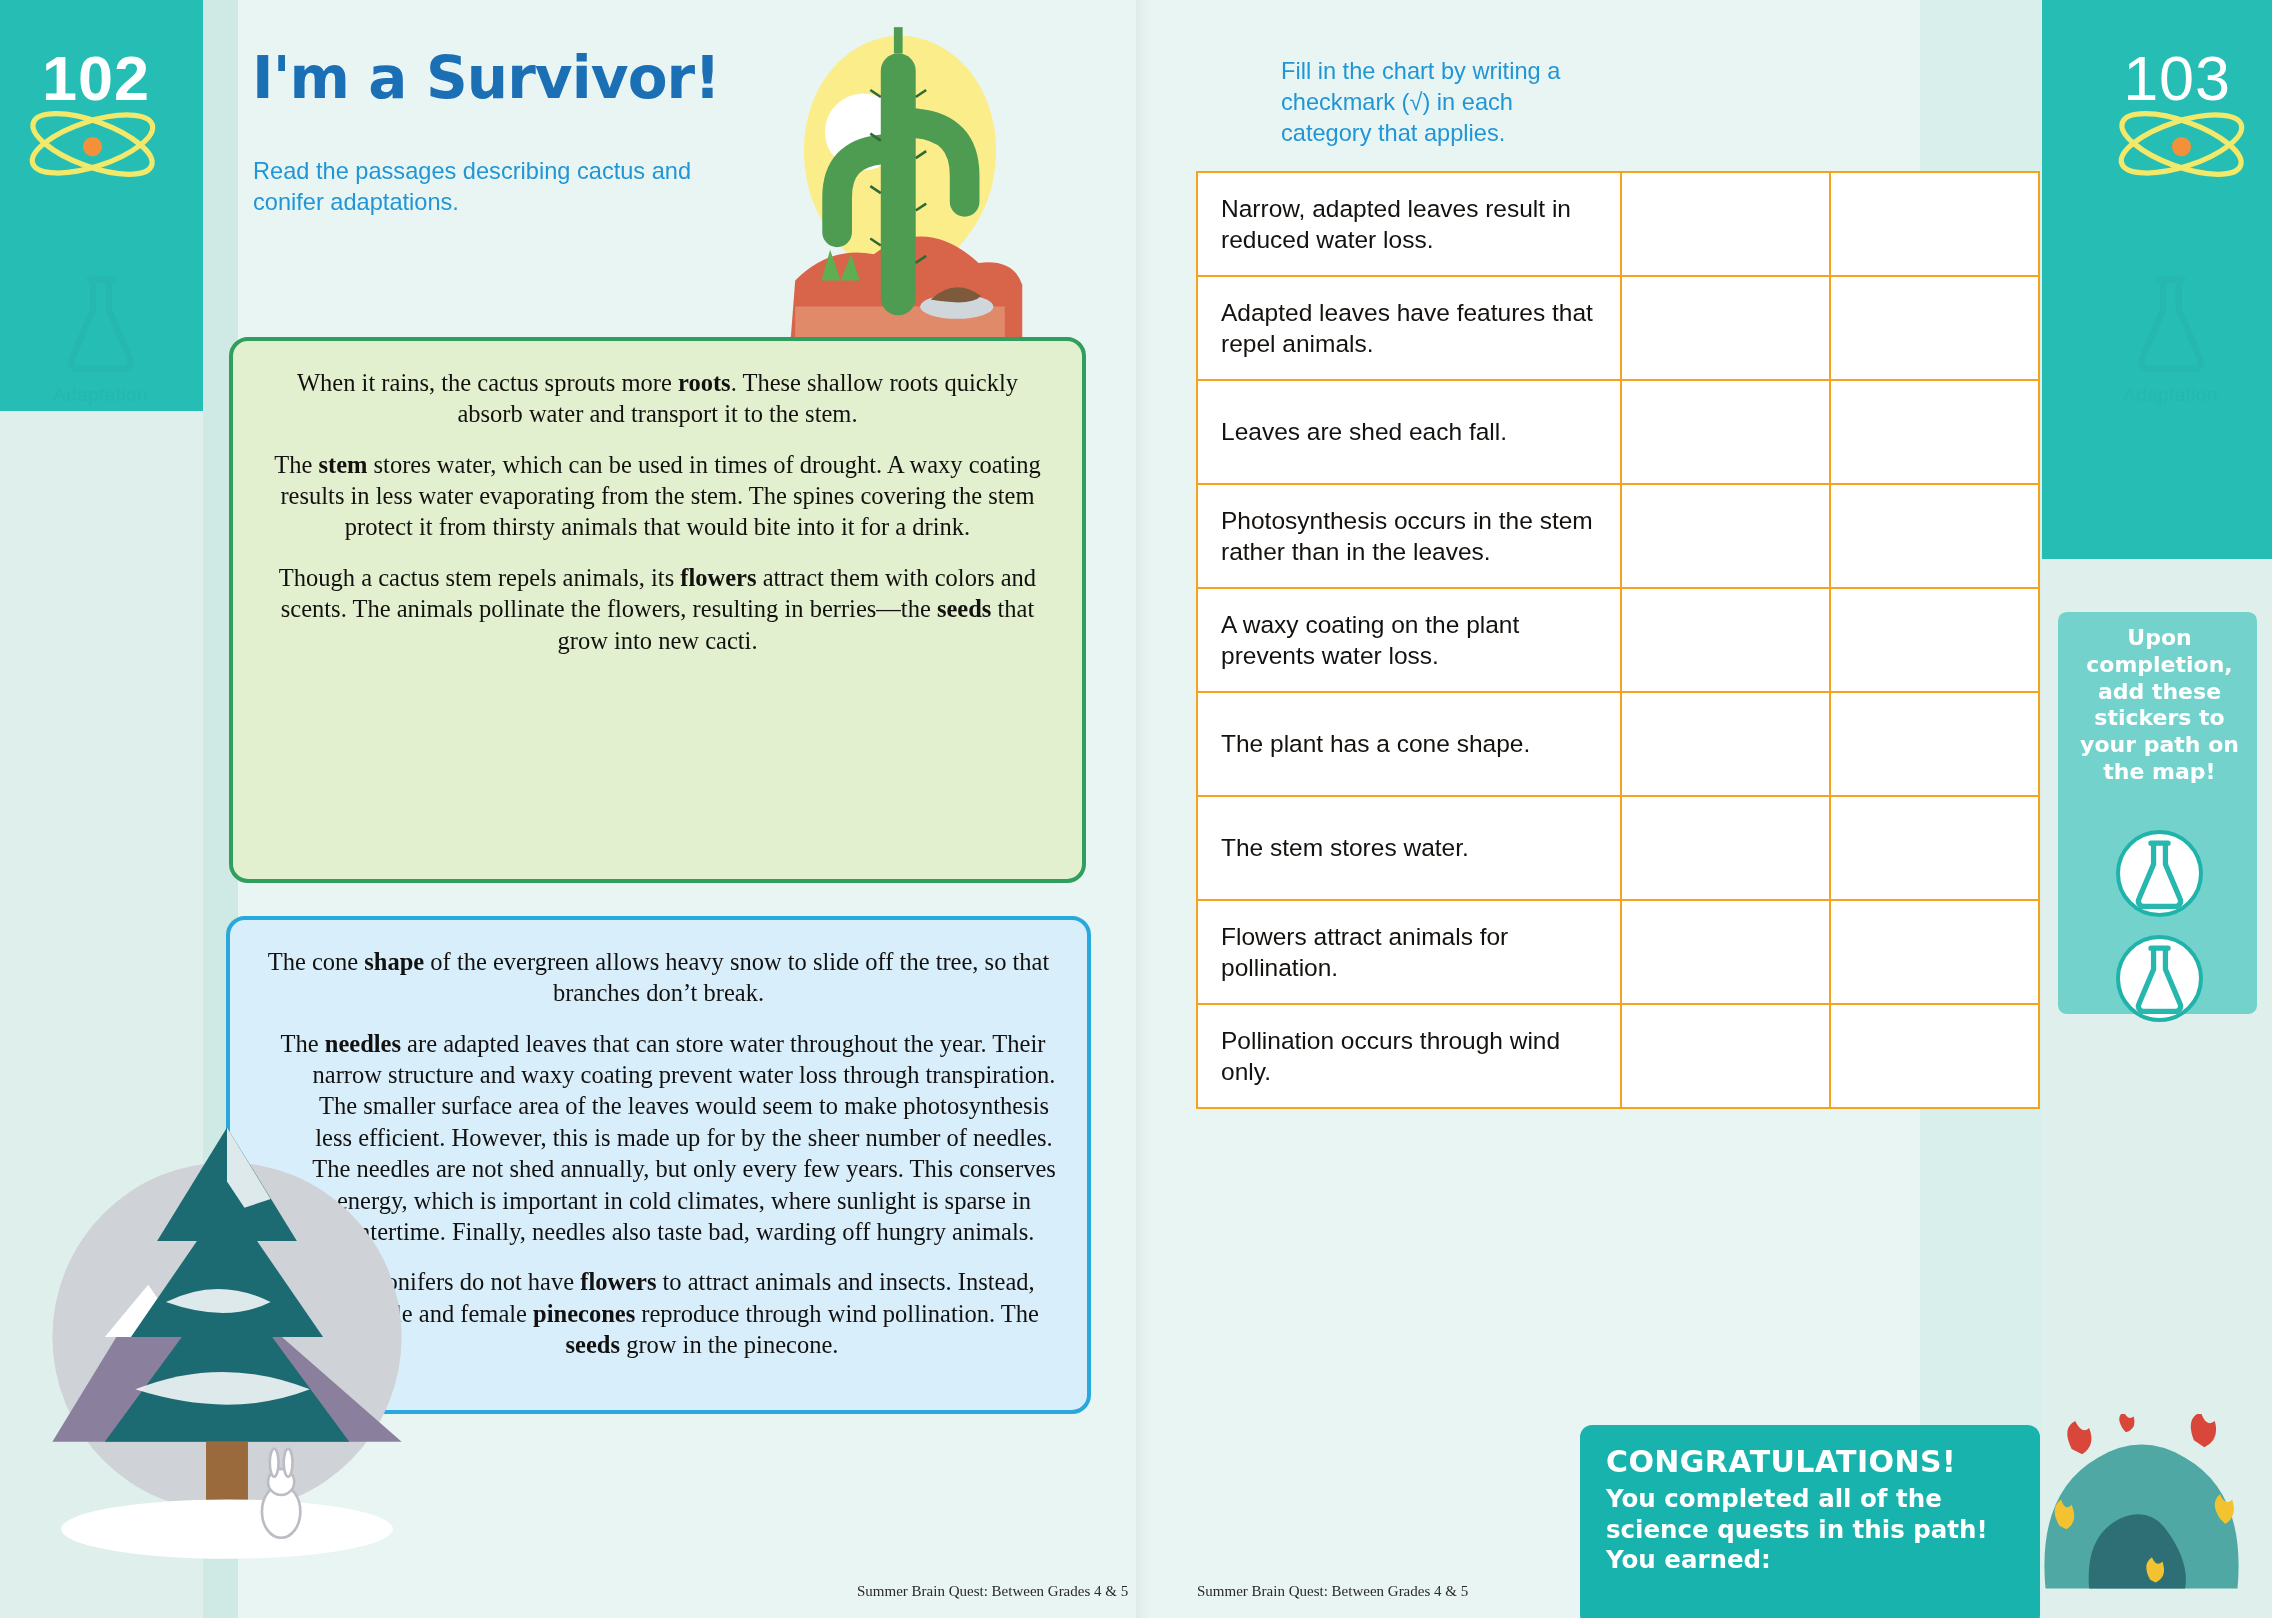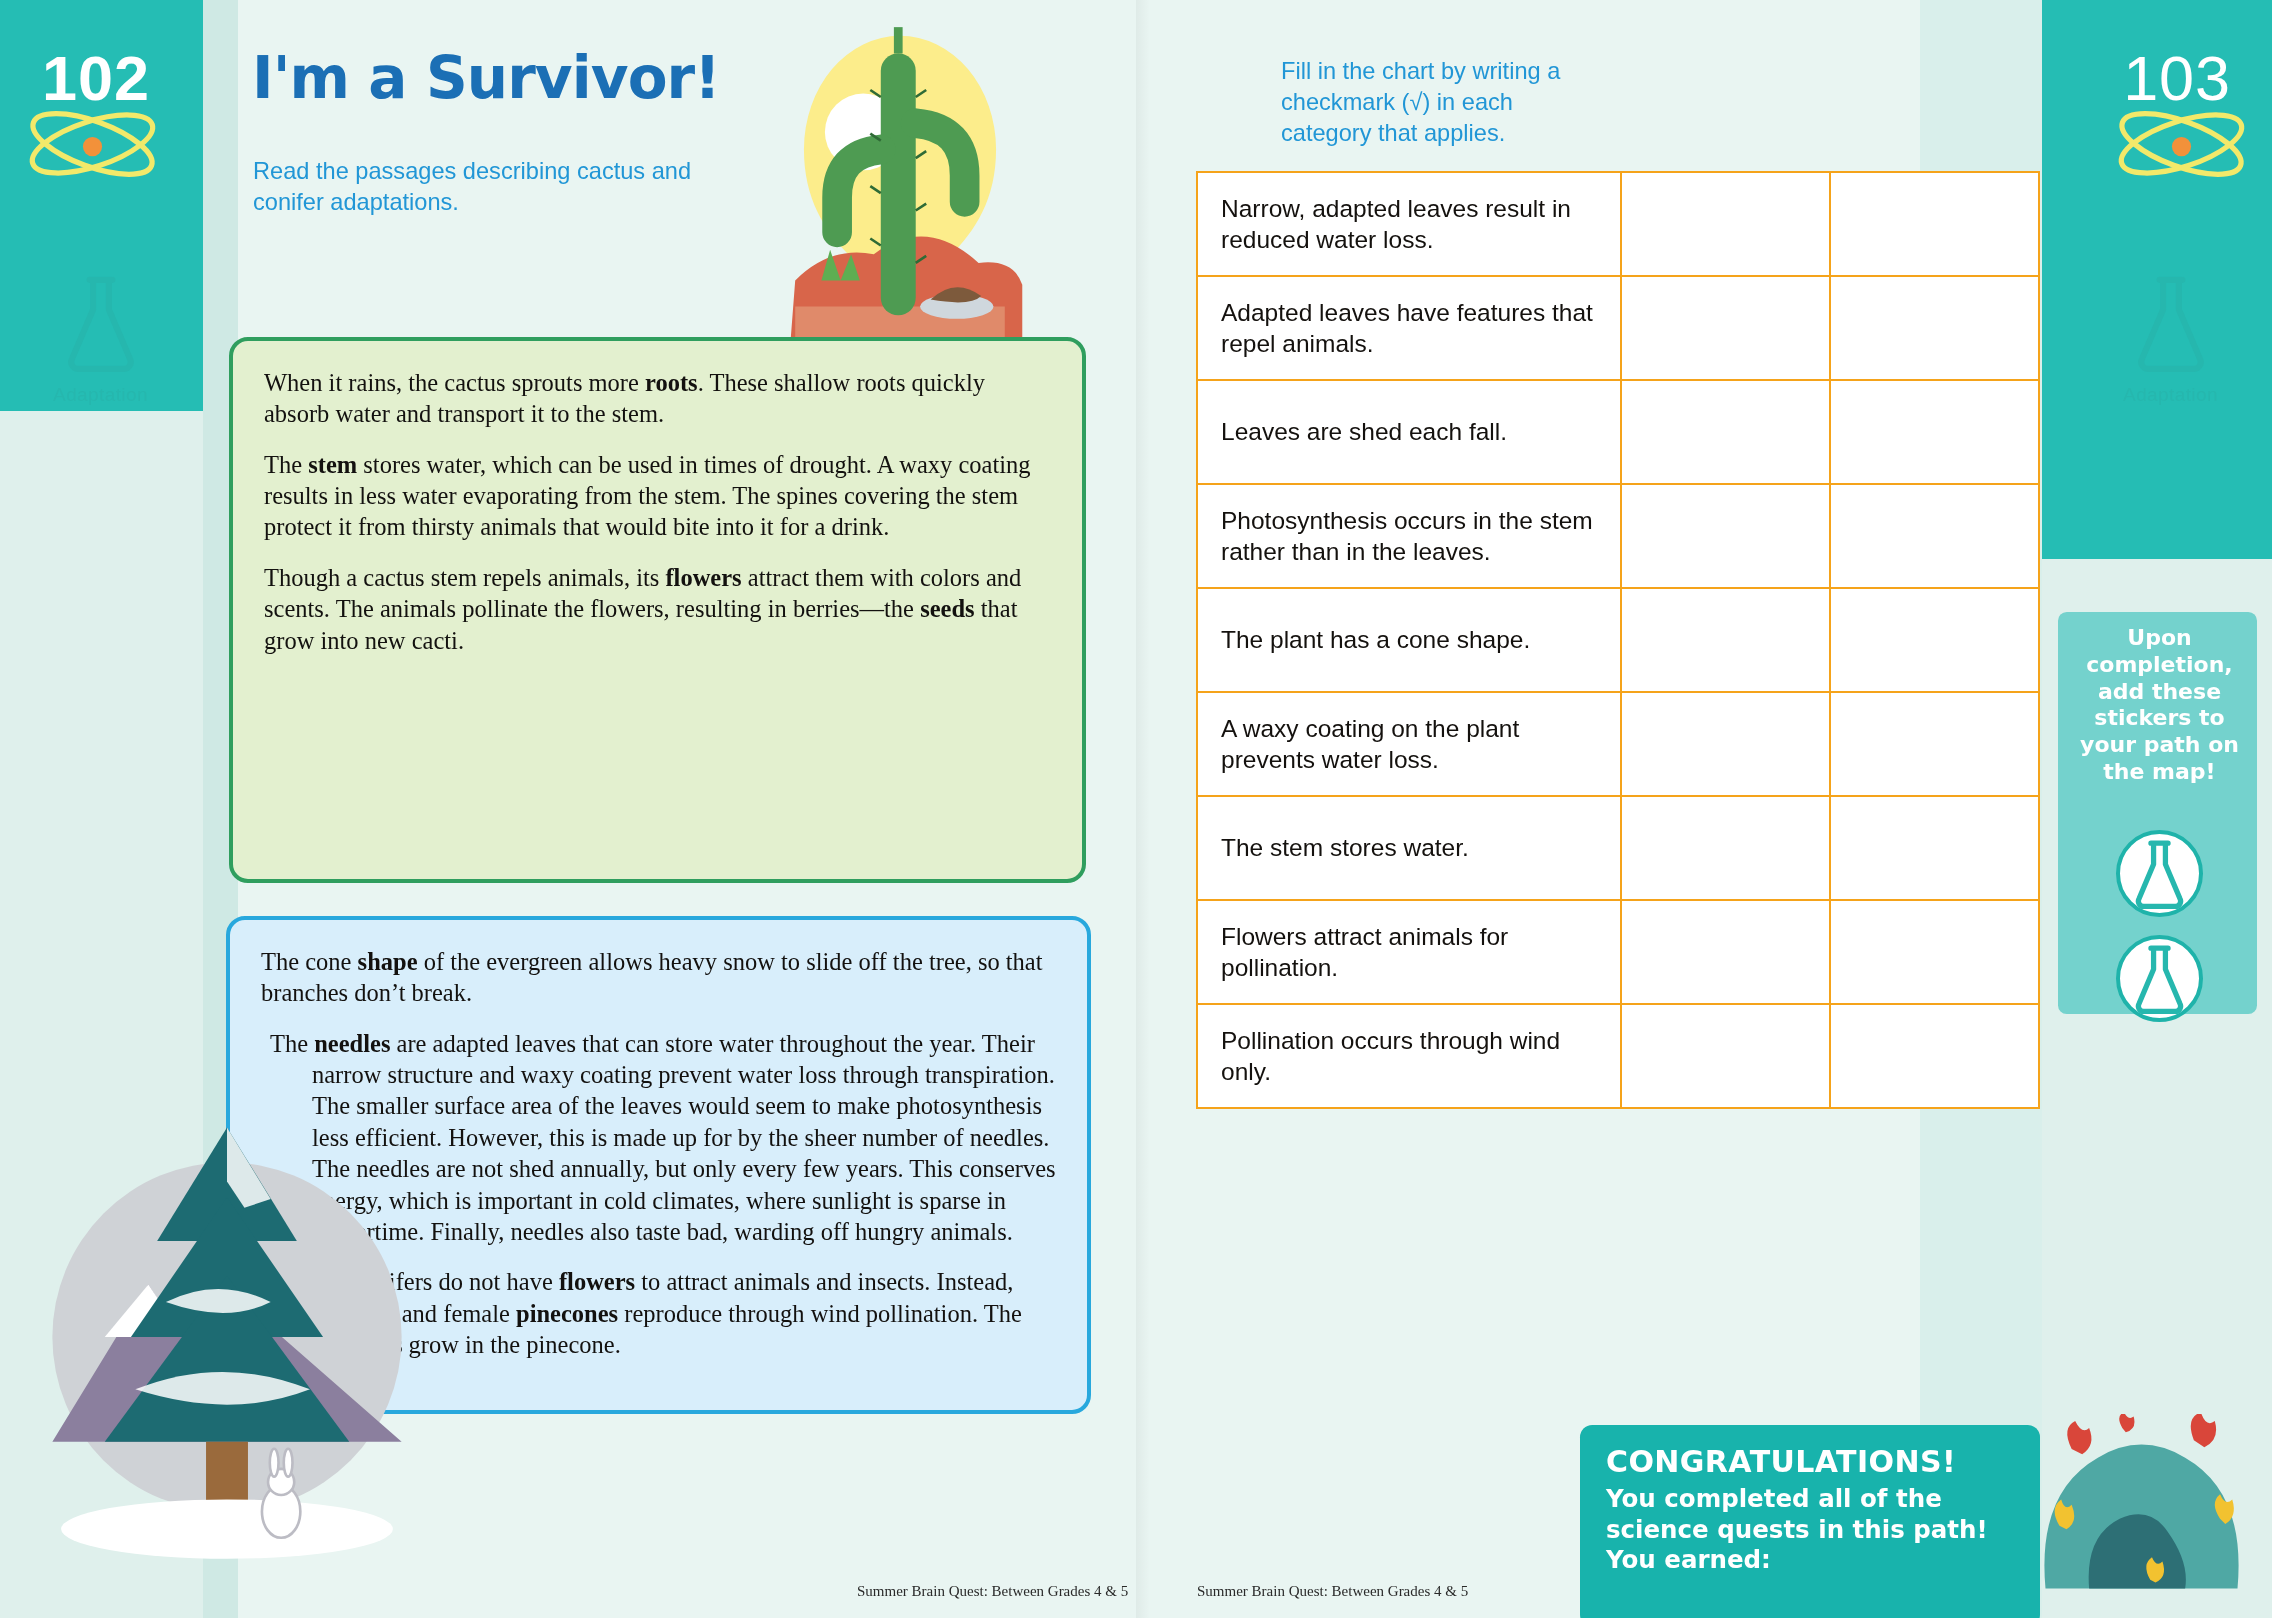--- a/index.html
+++ b/index.html
@@ -97,21 +97,21 @@
     left:229px; top:337px; width:857px; height:546px;
     background:#e3f0cf; border:4.4px solid #2f9e5e;
   }
   .passage.blue {
     left:226px; top:916px; width:865px; height:498px;
     background:#d8eefb; border:4.4px solid #28a8dd;
   }
   .passage p {
     margin:0 0 19px 0;
     font-family:"Liberation Serif", serif;
-    font-size:24.5px; line-height:1.28; color:#13110f;
+    font-size:24.5px; line-height:1.28; color:#13110f;text-align:center;
   }
   .passage p:last-child { margin-bottom:0; }
   .passage b { font-weight:bold; }
   .blue-indent { padding-left:51px; text-indent:-42px; }
   .blue-indent2 { padding-left:87px; text-indent:0; }
 
   
   .evergreen-art {
     position:absolute; left:52px; top:1075px; width:350px; height:489px;
   }
@@ -307,26 +307,26 @@
           <td class="stmt">Leaves are shed each fall.</td>
           <td class="cell"></td>
           <td class="cell"></td>
         </tr>
         <tr>
           <td class="stmt">Photosynthesis occurs in the stem rather than in the leaves.</td>
           <td class="cell"></td>
           <td class="cell"></td>
         </tr>
         <tr>
+          <td class="stmt">A waxy coating on the plant prevents water loss.</td>
+          <td class="cell"></td>
+          <td class="cell"></td>
+        </tr>
+        <tr>
           <td class="stmt">The plant has a cone shape.</td>
-          <td class="cell"></td>
-          <td class="cell"></td>
-        </tr>
-        <tr>
-          <td class="stmt">A waxy coating on the plant prevents water loss.</td>
           <td class="cell"></td>
           <td class="cell"></td>
         </tr>
         <tr>
           <td class="stmt">The stem stores water.</td>
           <td class="cell"></td>
           <td class="cell"></td>
         </tr>
         <tr>
           <td class="stmt">Flowers attract animals for pollination.</td>

